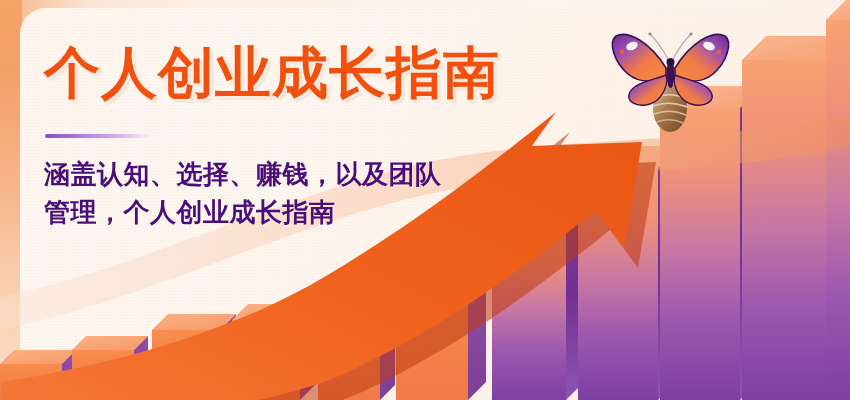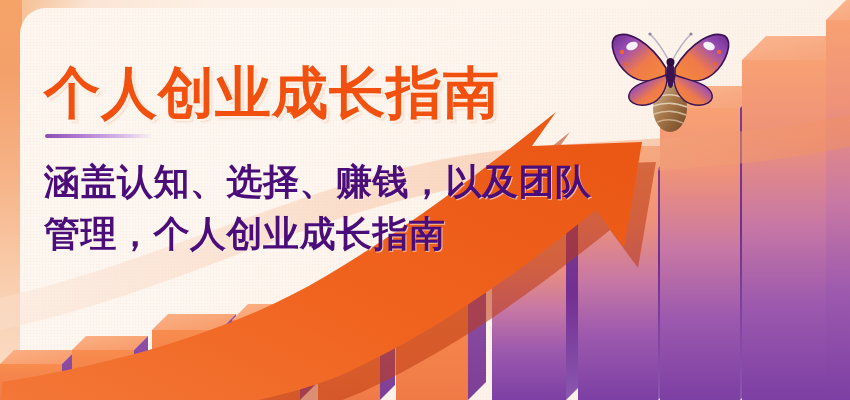--- a/index.html
+++ b/index.html
@@ -31,34 +31,34 @@
   }
 
   
   .chart{position:absolute;left:0;top:0;width:850px;height:400px;}
 
   
   .arrow{position:absolute;left:0;top:0;width:850px;height:400px;}
 
   
   .title{
-    position:absolute;left:44px;top:56px;
+    position:absolute;left:44px;top:36px;
     font-size:56px;font-weight:bold;letter-spacing:1px;
     color:#f2500f;white-space:nowrap;
     -webkit-text-stroke:1.5px #fdf3e9;
     paint-order:stroke fill;
     text-shadow:2px 2px 0 rgba(255,245,235,.85), 3px 3px 2px rgba(210,90,30,.18);
   }
   .divider{
     position:absolute;left:45px;top:134px;width:108px;height:4px;border-radius:2px;
     background:linear-gradient(90deg,#8a4db5 0%,#b47fd4 35%,#d6b6e8 70%,rgba(214,182,232,0) 100%);
   }
   .subtitle{
     position:absolute;left:44px;top:156px;width:520px;
-    font-size:36px;font-weight:bold;line-height:1.45;
+    font-size:26px;font-weight:bold;line-height:1.45;
     color:#4a0d7a;letter-spacing:.5px;
     text-shadow:1px 1px 0 rgba(255,250,245,.6);
   }
   .subtitle div{white-space:nowrap;}
 
   
   .butterfly{position:absolute;left:608px;top:22px;width:125px;height:125px;}
 </style>
 </head>
 <body>

